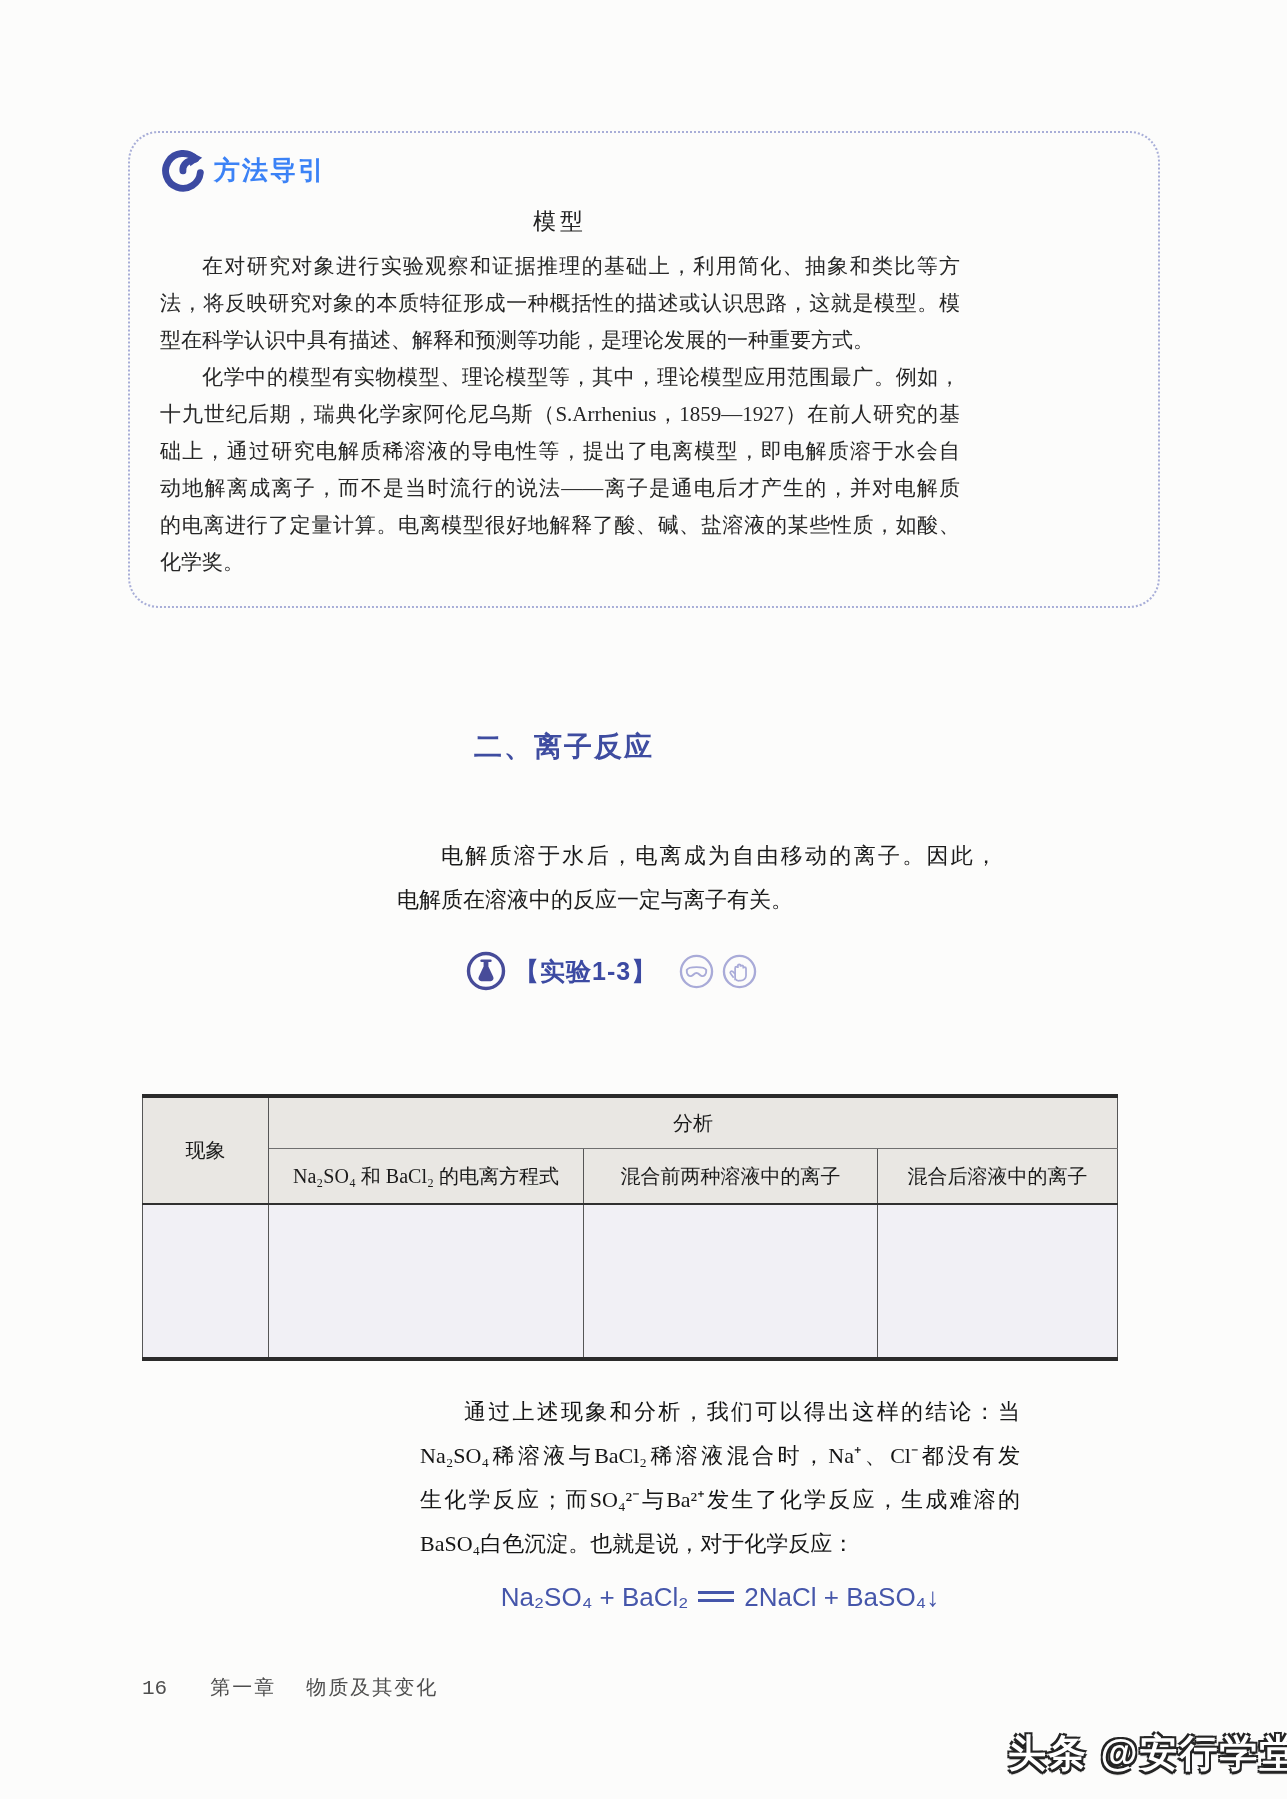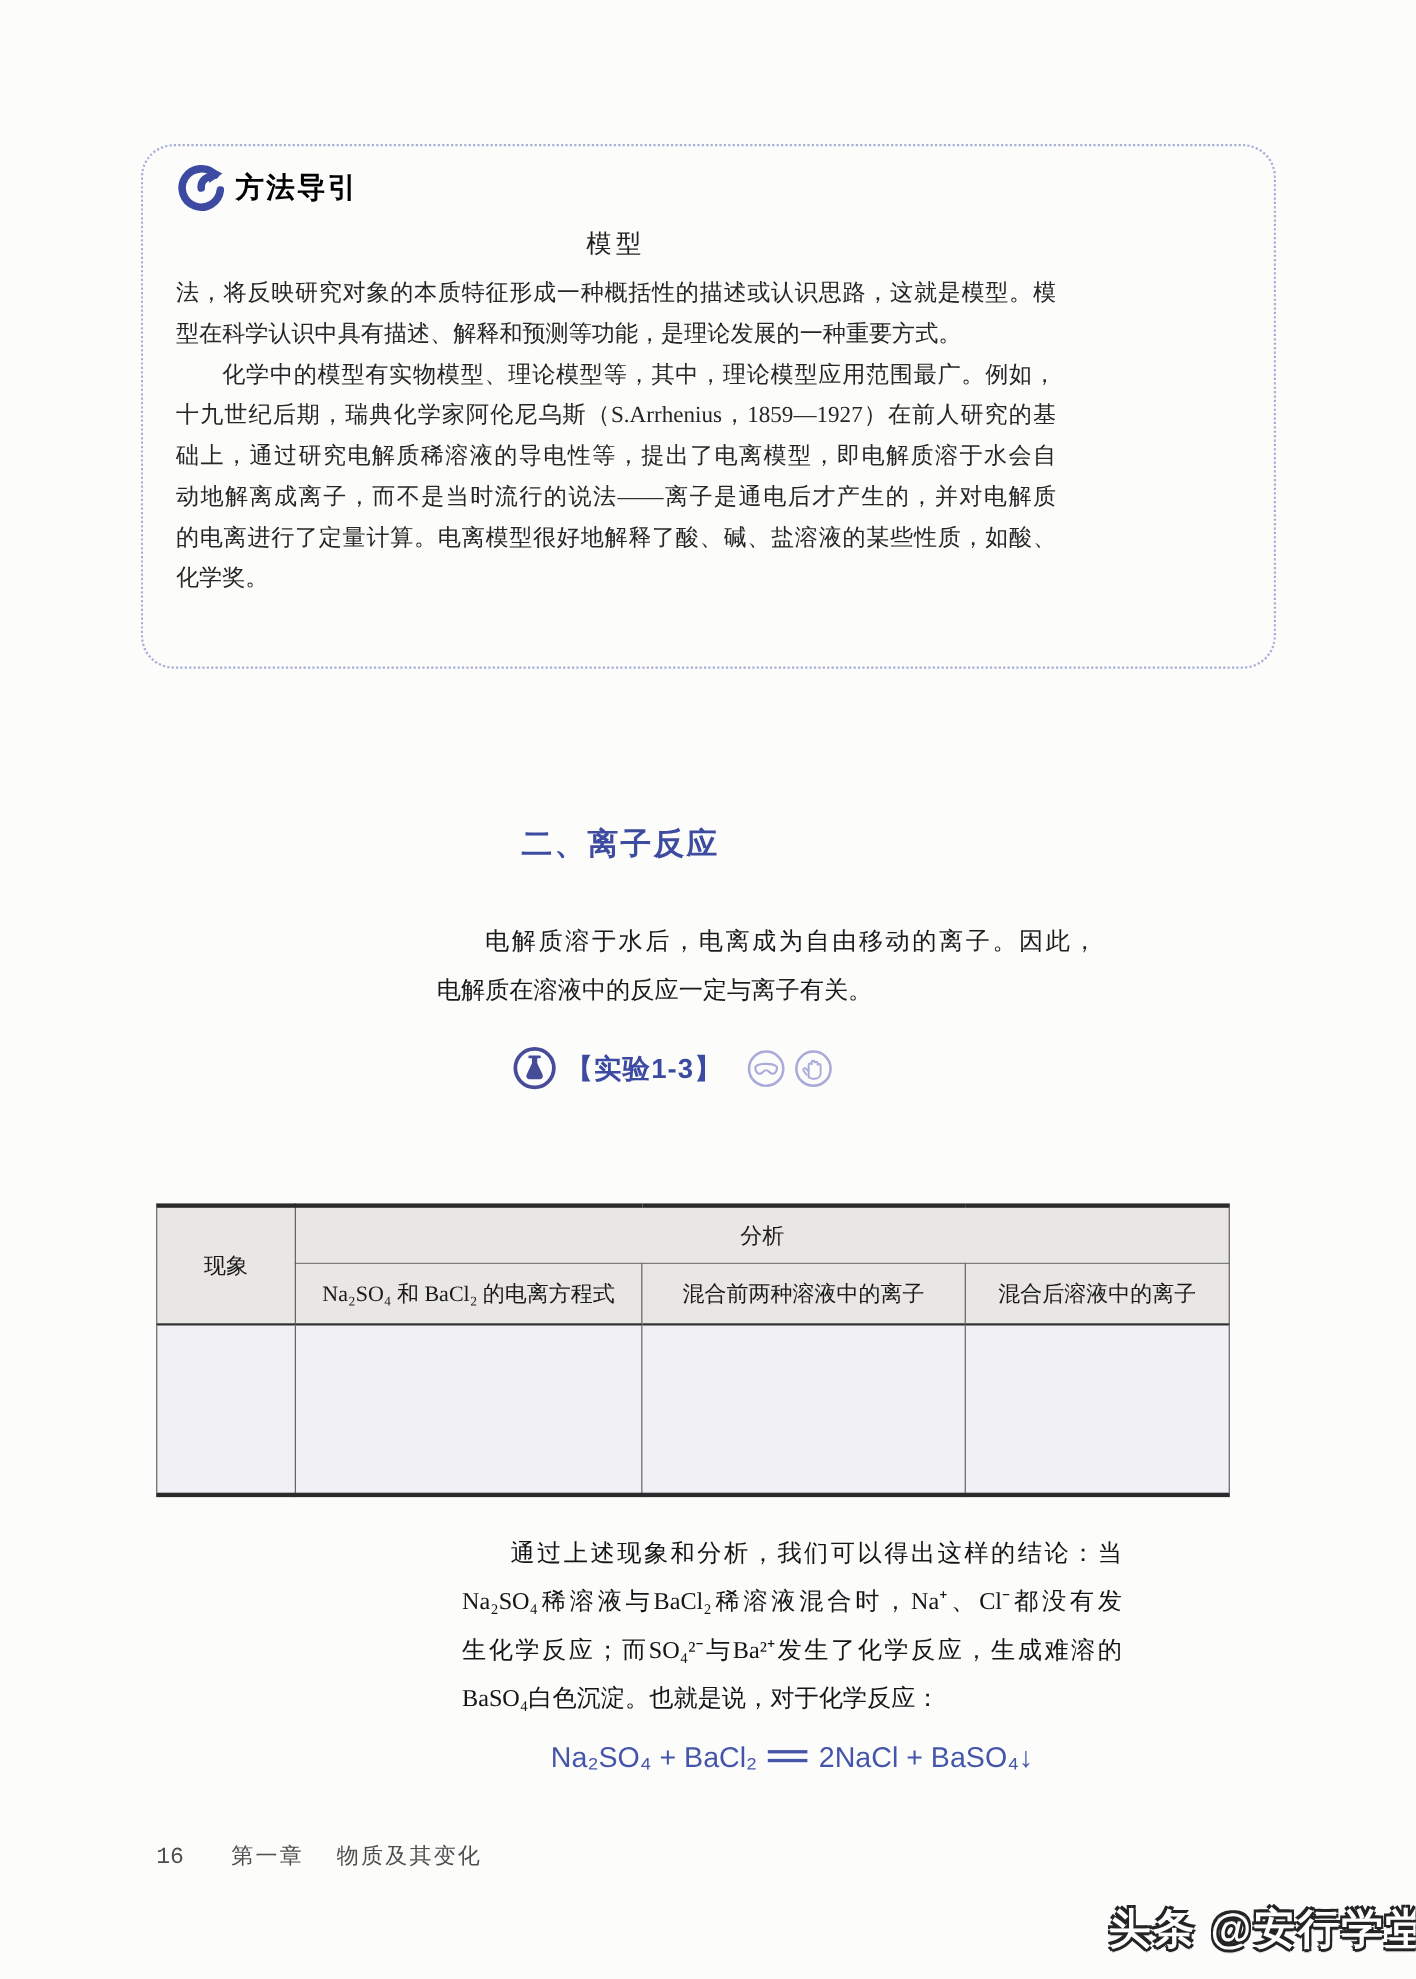--- a/index.html
+++ b/index.html
@@ -11,35 +11,35 @@
 
   
   .guide-box{
     position:absolute; left:128px; top:131px; width:1032px; height:477px;
     box-sizing:border-box; border:2px dotted #a8aed8; border-radius:30px;
     padding:14px 0 0 30px; background:#fcfcfb;
   }
   .guide-header{display:flex; align-items:center; gap:10px; height:46px;}
   .guide-header .label{
     font-family:"Liberation Sans", sans-serif; font-weight:bold;
-    font-size:26px; color:#000000; letter-spacing:2px;text-align:right;
+    font-size:26px; color:#3b82f6; letter-spacing:2px;text-align:right;
   }
   .guide-text{width:800px;}
   .guide-title{
     text-align:center; font-size:23px; letter-spacing:4px; color:#222;
     margin-top:12px; height:33px; line-height:33px;
   }
   .guide-paras{margin-top:10px; font-size:21px; line-height:37px; color:#262626;}
   .gline{min-height:37px;}
   .fl{text-indent:2em;}
   .jl{text-align:justify; text-align-last:justify;}
 
   
   .section-heading{
-    position:absolute; left:474px; top:748px;
+    position:absolute; left:474px; top:728px;
     font-family:"Liberation Sans", sans-serif; font-weight:bold;
     font-size:28px; color:#3e4ca0; letter-spacing:2px;
   }
   .intro{
     position:absolute; left:397px; top:834px; width:600px;
     font-size:22px; line-height:44px; color:#1a1a1a;
   }
   .mline{min-height:44px;}
 
   
@@ -111,20 +111,21 @@
       <svg class="icn" width="44" height="44" viewBox="0 0 48 48">
         <path d="M39 12 A19 19 0 1 0 44 27" fill="none" stroke="#3c4aa2" stroke-width="7.5" stroke-linecap="round"></path>
         <path d="M25 25 A10 10 0 0 1 33 14" fill="none" stroke="#3c4aa2" stroke-width="7.5" stroke-linecap="round"></path>
         <polygon points="31,3 46,10.5 33,20" fill="#3c4aa2"></polygon>
       </svg>
       <span class="label">方法导引</span>
     </div>
     <div class="guide-text">
       <div class="guide-title">模型</div>
       <div class="guide-paras">
+        <div class="gline fl jl">在对研究对象进行实验观察和证据推理的基础上，利用简化、抽象和类比等方</div>
         <div class="gline jl">法，将反映研究对象的本质特征形成一种概括性的描述或认识思路，这就是模型。模</div>
         <div class="gline">型在科学认识中具有描述、解释和预测等功能，是理论发展的一种重要方式。</div>
       </div>
       <div class="guide-paras" style="margin-top:0;">
         <div class="gline fl jl">化学中的模型有实物模型、理论模型等，其中，理论模型应用范围最广。例如，</div>
         <div class="gline jl">十九世纪后期，瑞典化学家阿伦尼乌斯（S.Arrhenius，1859—1927）在前人研究的基</div>
         <div class="gline jl">础上，通过研究电解质稀溶液的导电性等，提出了电离模型，即电解质溶于水会自</div>
         <div class="gline jl">动地解离成离子，而不是当时流行的说法——离子是通电后才产生的，并对电解质</div>
         <div class="gline jl">的电离进行了定量计算。电离模型很好地解释了酸、碱、盐溶液的某些性质，如酸、</div>
         <div class="gline">化学奖。</div>

